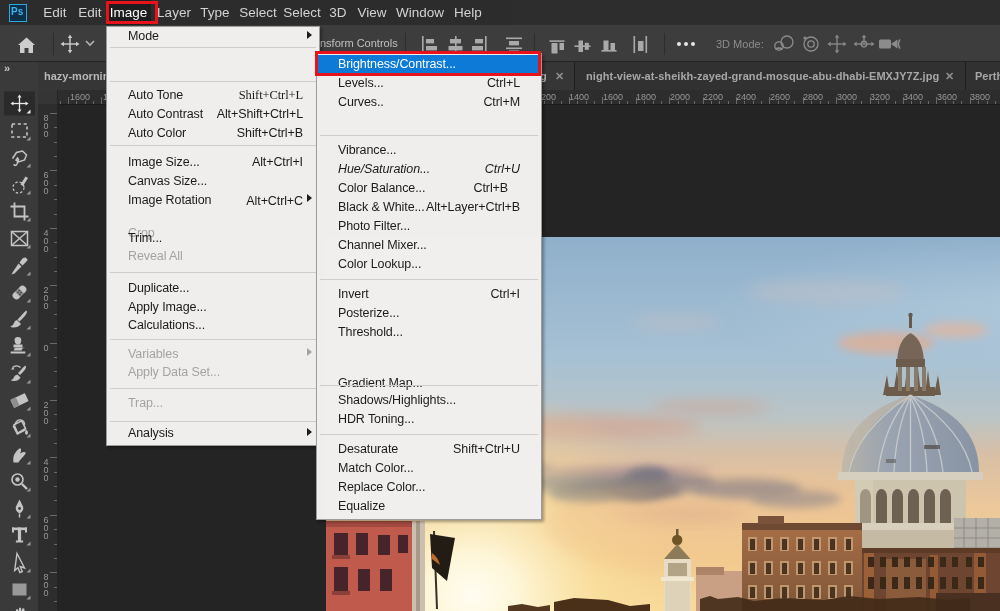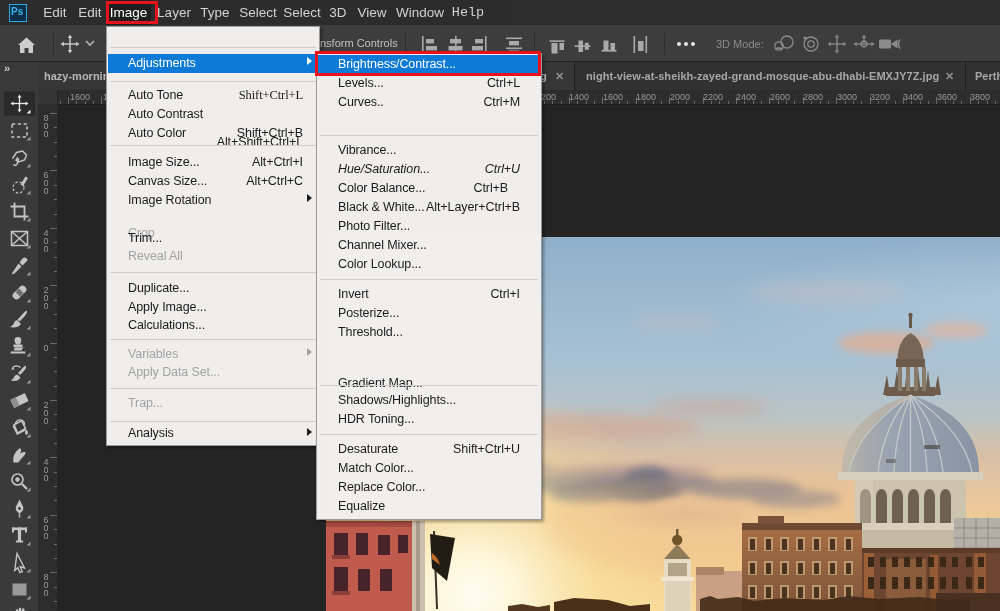--- a/index.html
+++ b/index.html
@@ -294,21 +294,21 @@
   <div class="mi" style="left:75px;width:30px;text-align:center;">Edit</div>
   <div class="abs" style="left:106px;top:0;width:45px;height:25px;background:#1e1e1e;"></div>
   <div class="mi" style="left:106px;width:45px;text-align:center;color:#fff;">Image</div>
   <div class="mi" style="left:155px;width:38px;text-align:center;">Layer</div>
   <div class="mi" style="left:198px;width:34px;text-align:center;">Type</div>
   <div class="mi" style="left:237px;width:42px;text-align:center;">Select</div>
   <div class="mi" style="left:283px;width:38px;text-align:center;">Select</div>
   <div class="mi" style="left:326px;width:24px;text-align:center;">3D</div>
   <div class="mi" style="left:355px;width:34px;text-align:center;">View</div>
   <div class="mi" style="left:394px;width:52px;text-align:center;">Window</div>
-  <div class="mi" style="left:451px;width:34px;text-align:center;font-family:Liberation Mono, monospace;">Help</div>
+  <div class="mi" style="left:451px;width:34px;text-align:center;">Help</div>
 </div>
 
 <div class="abs" id="optbar">
   <svg class="abs" style="left:0;top:0;" width="1000" height="36" viewBox="0 0 1000 36">
     <g fill="#cfcfcf">
       <path d="M26.5 12.5 L35 20 L33 20 L33 28 L28.5 28 L28.5 23 L24.5 23 L24.5 28 L20 28 L20 20 L18 20 Z"></path>
     </g>
     <rect x="53" y="8" width="1px" height="22" fill="#2e2e2e"></rect>
     <g stroke="#cfcfcf" stroke-width="1.4" fill="none">
       <line x1="70" y1="12.5" x2="70" y2="25.5"></line>
@@ -712,46 +712,46 @@
     <div class="vtick" style="top:439.5px;width:3px;"></div>
     <div class="vtick" style="top:453.8px;width:3px;"></div>
     <div class="vnum" style="top:411.8px;">6<br>0<br>0</div>
     <div class="vtick" style="top:468.2px;width:7px;"></div>
     <div class="vtick" style="top:482.5px;width:3px;"></div>
     <div class="vtick" style="top:496.9px;width:3px;"></div>
     <div class="vnum" style="top:469.2px;">8<br>0<br>0</div>
   </div>
 
 <div class="menu" id="mainmenu" style="left:106px;top:26px;width:212px;height:418px;">
+  <div class="row" style="top:0px;">
+      <span class="lb">Mode</span>
+      <span class="ar" style="right:6px;"></span>
+    </div>
   <div class="sep" style="top:19.5px;"></div>
-  <div class="row hl" style="top:26.5px;">
-      <span class="lb">Adjustments</span>
-      <span class="ar" style="right:6px;border-left-color:#fff;"></span>
-    </div>
   <div class="sep" style="top:53.5px;"></div>
   <div class="row" style="top:59px;">
       <span class="lb">Auto Tone</span>
       <span class="sc" style="right:15px;font-family:Liberation Serif, serif;">Shift+Ctrl+L</span>
     </div>
   <div class="row" style="top:77.8px;">
       <span class="lb">Auto Contrast</span>
-      <span class="sc" style="right:15px;margin-top:28px;">Alt+Shift+Ctrl+L</span>
+      <span class="sc" style="right:15px;">Alt+Shift+Ctrl+L</span>
     </div>
   <div class="row" style="top:96.5px;">
       <span class="lb">Auto Color</span>
       <span class="sc" style="right:15px;">Shift+Ctrl+B</span>
     </div>
   <div class="sep" style="top:117.5px;"></div>
   <div class="row" style="top:126.3px;">
       <span class="lb">Image Size...</span>
       <span class="sc" style="right:15px;">Alt+Ctrl+I</span>
     </div>
   <div class="row" style="top:144.9px;">
       <span class="lb">Canvas Size...</span>
-      <span class="sc" style="right:15px;">Alt+Ctrl+C</span>
+      <span class="sc" style="right:15px;margin-top:20px;">Alt+Ctrl+C</span>
     </div>
   <div class="row" style="top:163.9px;">
       <span class="lb">Image Rotation</span>
       <span class="ar" style="right:6px;"></span>
     </div>
   <div class="row dis" style="top:197px;">
       <span class="lb">Crop</span>
     </div>
   <div class="row" style="top:201.7px;">
       <span class="lb">Trim...</span>

